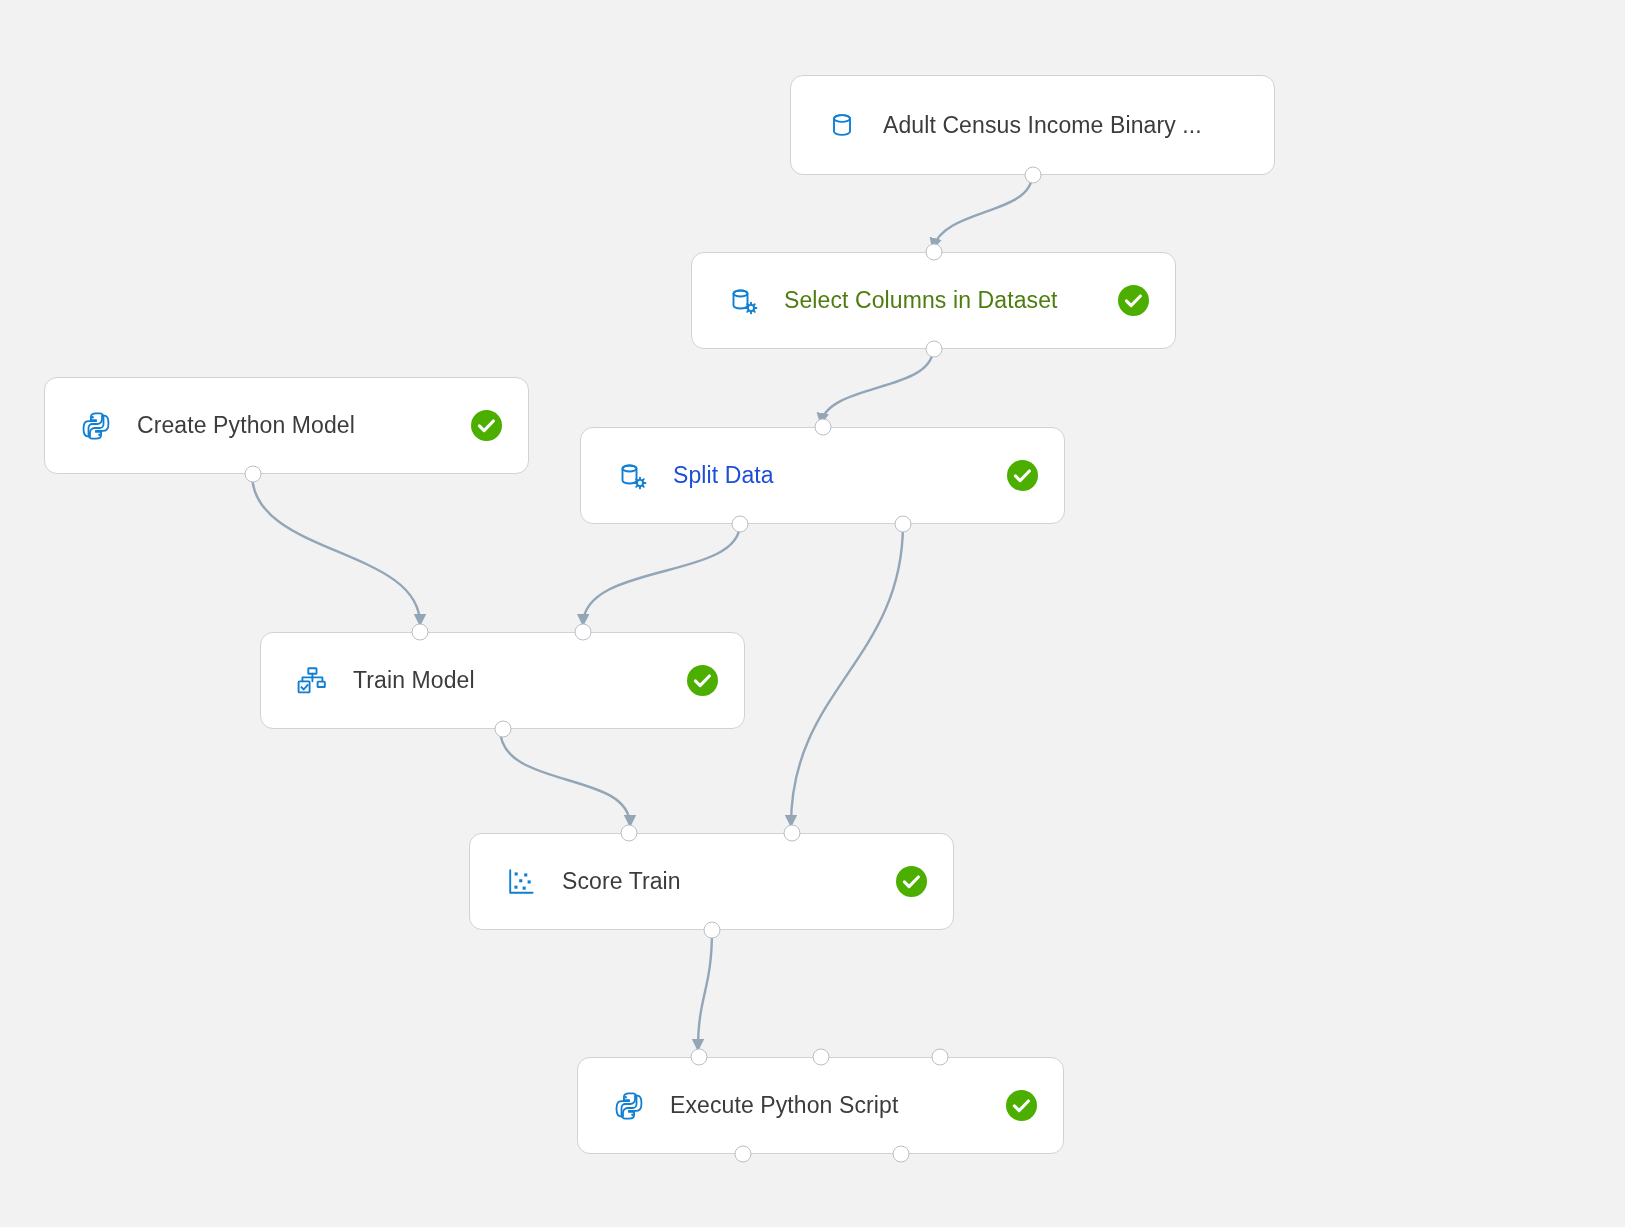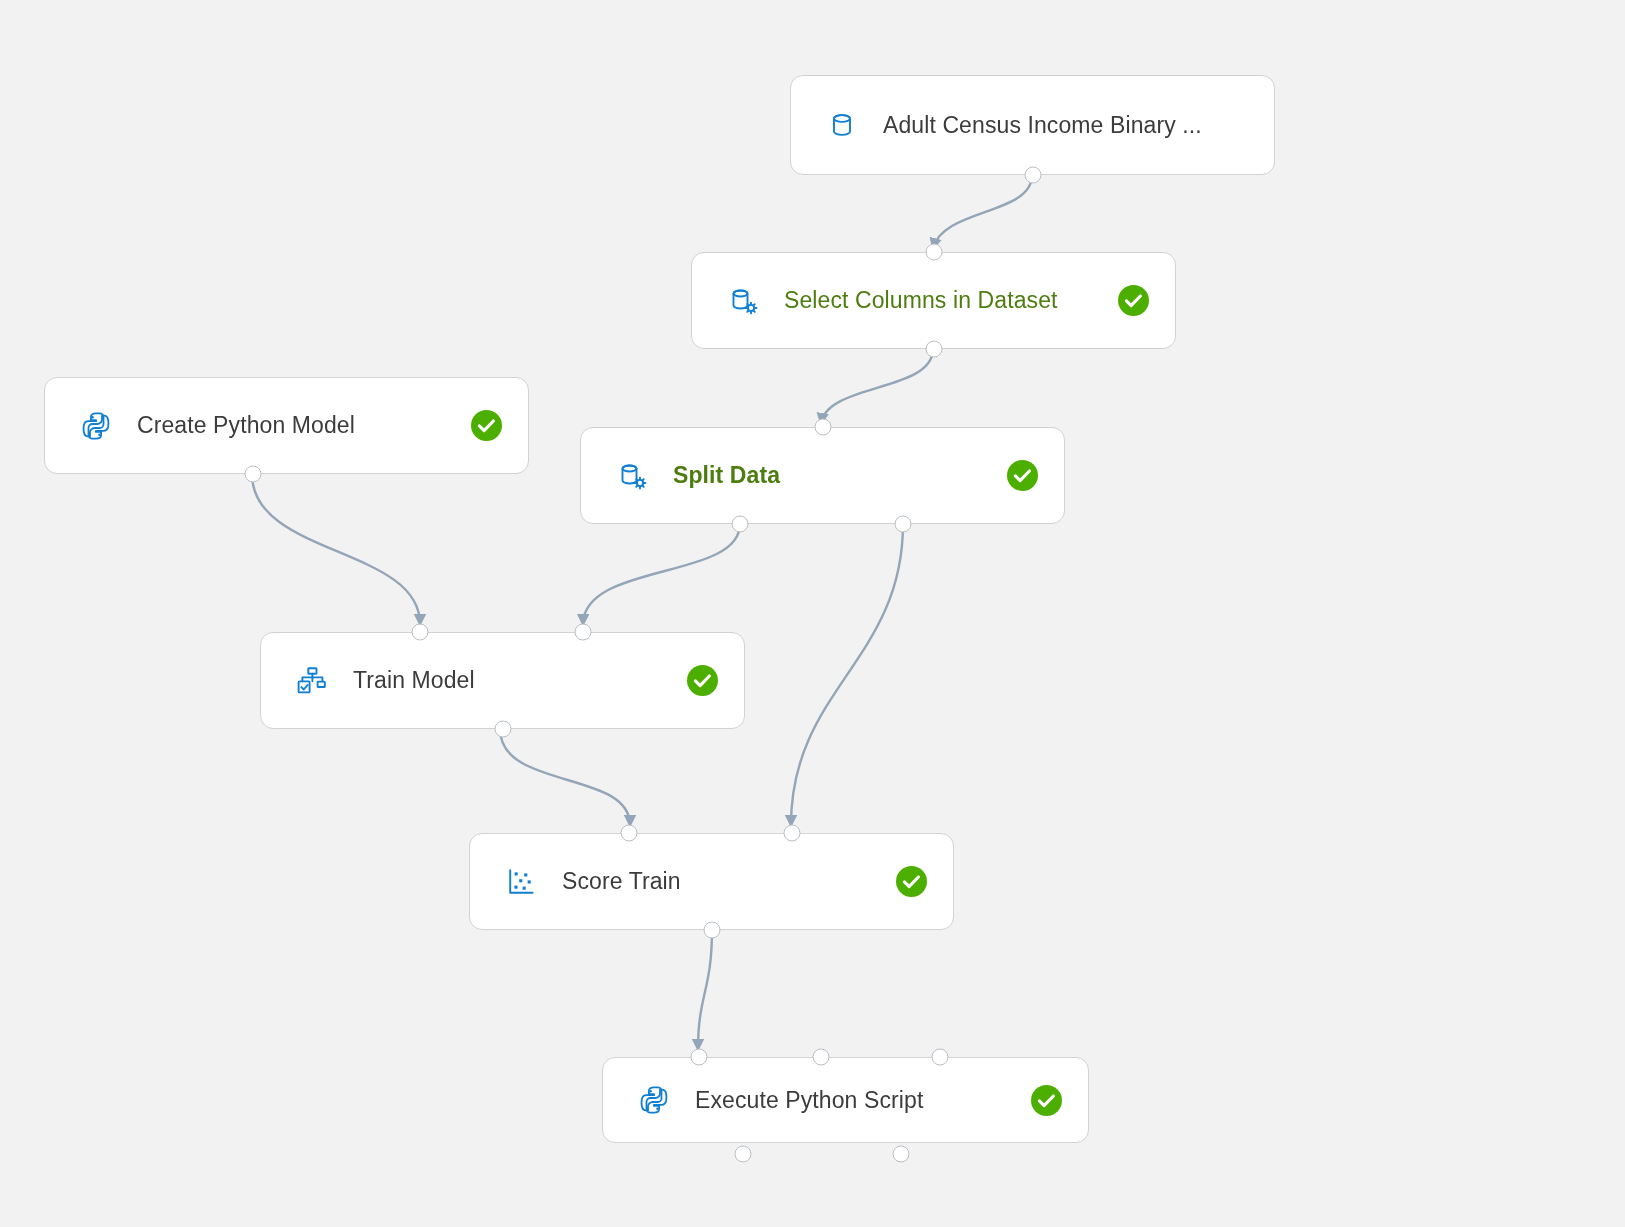--- a/index.html
+++ b/index.html
@@ -161,21 +161,21 @@
         <div class="node-icon">
     <svg width="32" height="32" viewBox="0 0 32 32" fill="none" stroke="#0f7fd4" stroke-width="1.9" stroke-linecap="round" stroke-linejoin="round">
       <path d="M6.5 8.5 a7 3 0 1 1 14 0 v12 a7 3 0 0 1 -14 0 z"></path>
       <ellipse cx="13.5" cy="8.5" rx="7" ry="3"></ellipse>
       <circle cx="24" cy="23" r="3.1"></circle>
       <path d="M24 17.6 v1.4 M24 27 v1.4 M18.6 23 h1.5 M27.9 23 h1.5
                M20.2 19.2 l1.05 1.05 M26.75 25.75 l1.05 1.05
                M27.8 19.2 l-1.05 1.05 M21.25 25.75 l-1.05 1.05"></path>
     </svg>
         </div>
-        <div class="node-label" style="color: #4d7c0f; font-weight: bold;">Split Data</div>
+        <div class="node-label" style="color: #1d4ed8;">Split Data</div>
         <div class="status-badge" title="completed">
   <svg width="31" height="31" viewBox="0 0 31 31">
     <circle cx="15.5" cy="15.5" r="15.5" fill="#4caf00"></circle>
     <path d="M8.4 15.9 l4.7 4.7 l9.3 -9.6" fill="none" stroke="#ffffff" stroke-width="3.1" stroke-linecap="round" stroke-linejoin="round"></path>
   </svg>
         </div>
       </div>
       <div class="port" style="left: 822.5px; top: 427px; border-color: rgb(185, 191, 197);"></div>
       <div class="port" style="left: 740.05px; top: 524px; border-color: rgb(185, 191, 197);"></div>
       <div class="port" style="left: 902.525px; top: 524px; border-color: rgb(185, 191, 197);"></div>
@@ -218,21 +218,21 @@
         <div class="status-badge" title="completed">
   <svg width="31" height="31" viewBox="0 0 31 31">
     <circle cx="15.5" cy="15.5" r="15.5" fill="#4caf00"></circle>
     <path d="M8.4 15.9 l4.7 4.7 l9.3 -9.6" fill="none" stroke="#ffffff" stroke-width="3.1" stroke-linecap="round" stroke-linejoin="round"></path>
   </svg>
         </div>
       </div>
       <div class="port" style="left: 629.05px; top: 833px; border-color: rgb(185, 191, 197);"></div>
       <div class="port" style="left: 791.525px; top: 833px; border-color: rgb(185, 191, 197);"></div>
       <div class="port" style="left: 711.5px; top: 930px; border-color: rgb(185, 191, 197);"></div>
-      <div class="node" style="left: 602px; top: 1057px; width: 487px; height: 86px;">
+      <div class="node" style="left: 577px; top: 1057px; width: 487px; height: 97px;">
         <div class="node-icon">
     <svg width="32" height="32" viewBox="0 0 32 32" fill="none" stroke="#0f7fd4" stroke-width="1.8" stroke-linecap="round" stroke-linejoin="round">
       <path d="M16 3.4 c-4.1 0 -5.1 1.6 -5.1 3.6 v3.1 h5.2 v1.1 H8.6
                c-2.2 0 -4.1 1.3 -4.7 3.8 c-0.6 2.8 -0.6 4.6 0 7.5
                c0.5 2.2 1.8 3.8 4 3.8 h2.1 v-3.8 c0 -2.4 2.1 -4.5 4.6 -4.5
                h5.1 c2.1 0 3.8 -1.7 3.8 -3.8 V7 c0 -2 -1.7 -3.6 -3.8 -3.6 z"></path>
       <circle cx="12.6" cy="7.3" r="1.18" fill="#0f7fd4" stroke="none"></circle>
       <path d="M16 28.6 c4.1 0 5.1 -1.6 5.1 -3.6 v-3.1 h-5.2 v-1.1 h7.5
                c2.2 0 4.1 -1.3 4.7 -3.8 c0.6 -2.8 0.6 -4.6 0 -7.5
                c-0.5 -2.2 -1.8 -3.8 -4 -3.8 h-2.1 v3.8 c0 2.4 -2.1 4.5 -4.6 4.5

